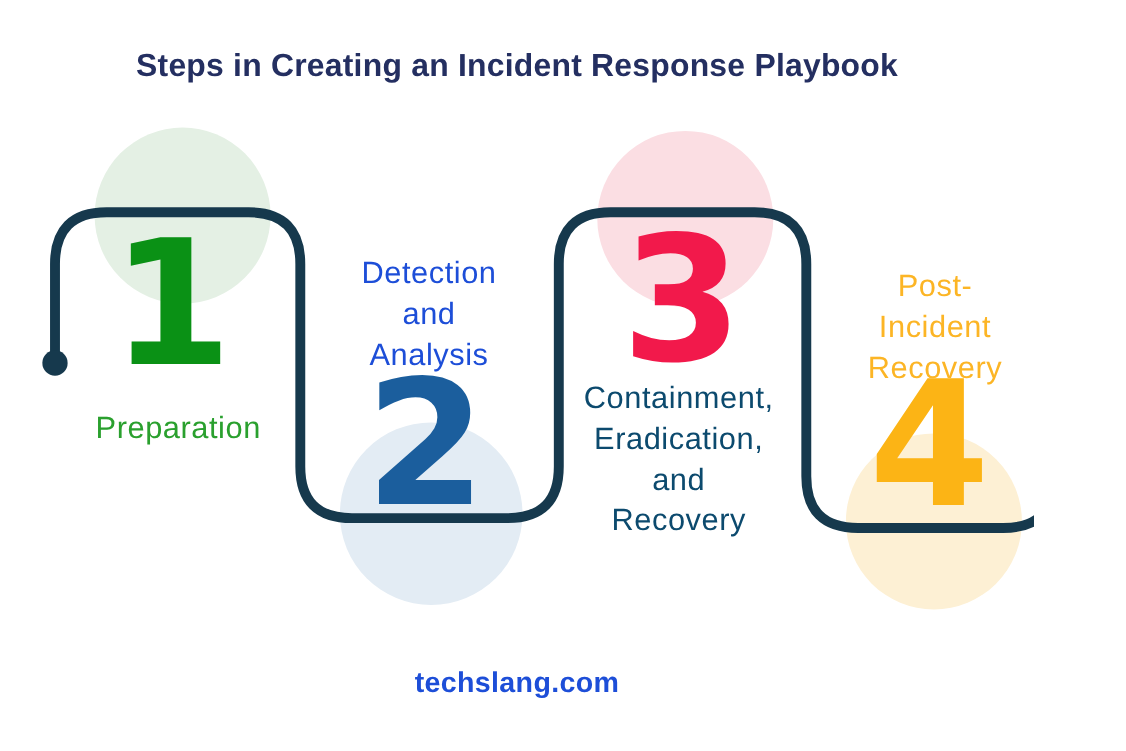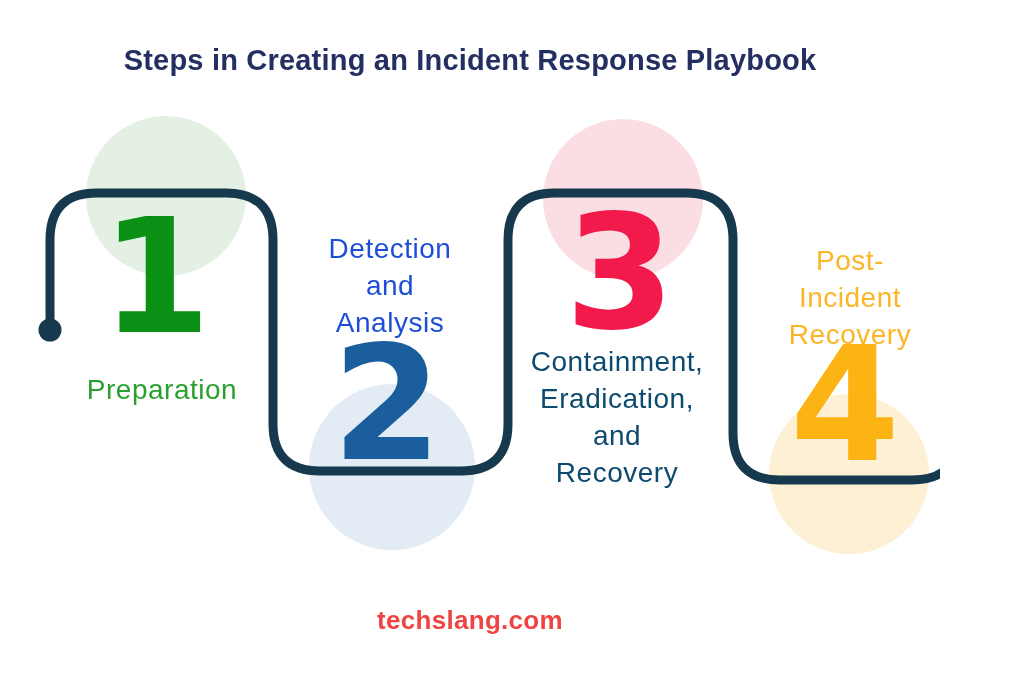--- a/index.html
+++ b/index.html
@@ -95,15 +95,15 @@
   <div class="step-label" style="left: 390px; top: 285px; color: #1d4ed8;">Detection
 and
 Analysis</div>
   <div class="step-label" style="left: 617px; top: 417px; color: #0c4a6e;">Containment,
 Eradication,
 and
 Recovery</div>
   <div class="step-label" style="left: 850px; top: 297px; color: rgb(252, 181, 37);">Post-Incident
 Recovery</div>
 
-  <div class="footer" style="color: #ef4444;">techslang.com</div>
+  <div class="footer" style="color: #1d4ed8;">techslang.com</div>
 
 </div>
 
 </body></html>

